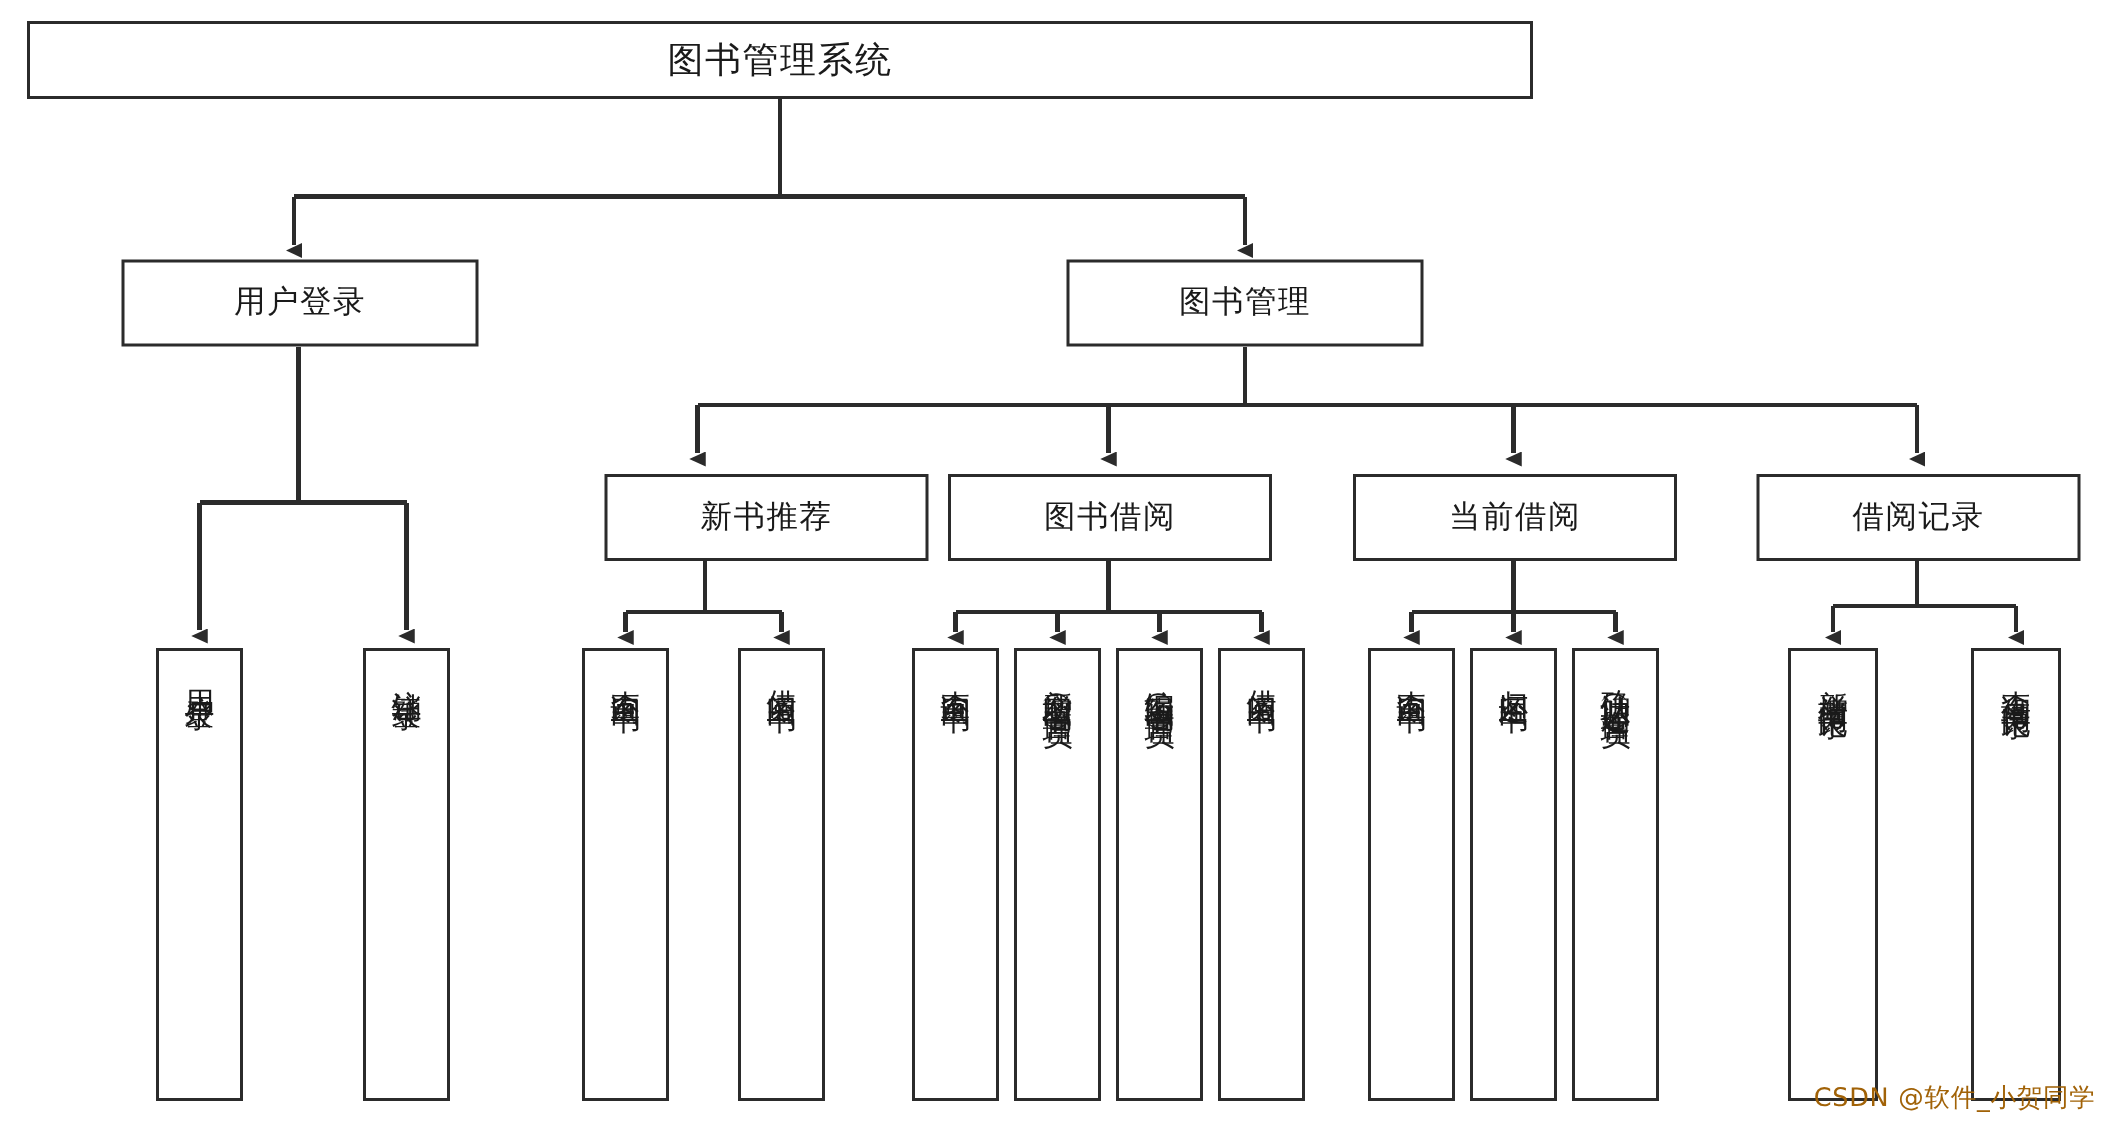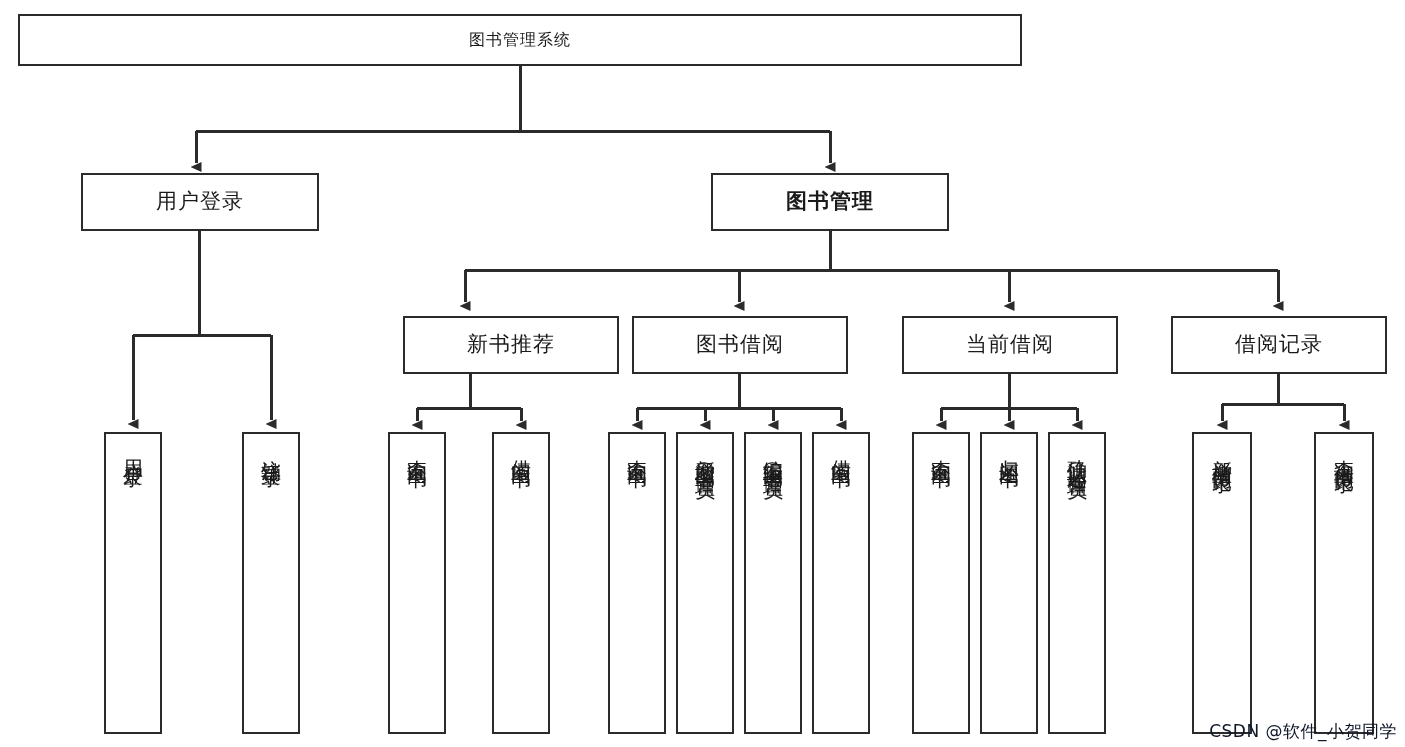--- a/index.html
+++ b/index.html
@@ -36,42 +36,42 @@
     justify-content: center;
     color: #1a1a1a;
   }
   .node.h {
     
     font-size: 21px;
     letter-spacing: 1px;
     line-height: 1.2;
   }
   .node.root {
-    font-size: 16px;
+    font-size: 24px;
   }
   .node.v {
     
     font-size: 20px;
     align-items: flex-start;
     padding-top: 10px;
   }
   .vtext {
     writing-mode: vertical-rl;
     text-orientation: upright;
     letter-spacing: 3px;
     line-height: 1.05;
     white-space: nowrap;
     display: block;
   }
   .watermark {
     position: absolute;
     right: 8px;
     bottom: 4px;
     font-size: 17px;
-    color: #0f172a;
+    color: #a16207;
     letter-spacing: 0.5px;
     white-space: nowrap;
     user-select: none;
   }
 </style>
 </head>
 <body>
 
 <div id="canvas">
 
@@ -127,21 +127,21 @@
     </g>
   </svg>
 
   <div class="node h root" style="left:18px; top:14px; width:1004px; height:52px;">
     <span>图书管理系统</span>
   </div>
 
   <div class="node h" style="left:81px; top:173px; width:238px; height:58px;">
     <span>用户登录</span>
   </div>
-  <div class="node h" style="left:711px; top:173px; width:238px; height:58px;font-weight:bold;">
+  <div class="node h" style="left:711px; top:173px; width:238px; height:58px;">
     <span>图书管理</span>
   </div>
 
   <div class="node h" style="left:362px; top:316px; width:216px; height:58px;margin-left:41px;">
     <span>新书推荐</span>
   </div>
   <div class="node h" style="left:902px; top:316px; width:216px; height:58px;">
     <span>当前借阅</span>
   </div>
   <div class="node h" style="left:632px; top:316px; width:216px; height:58px;">

